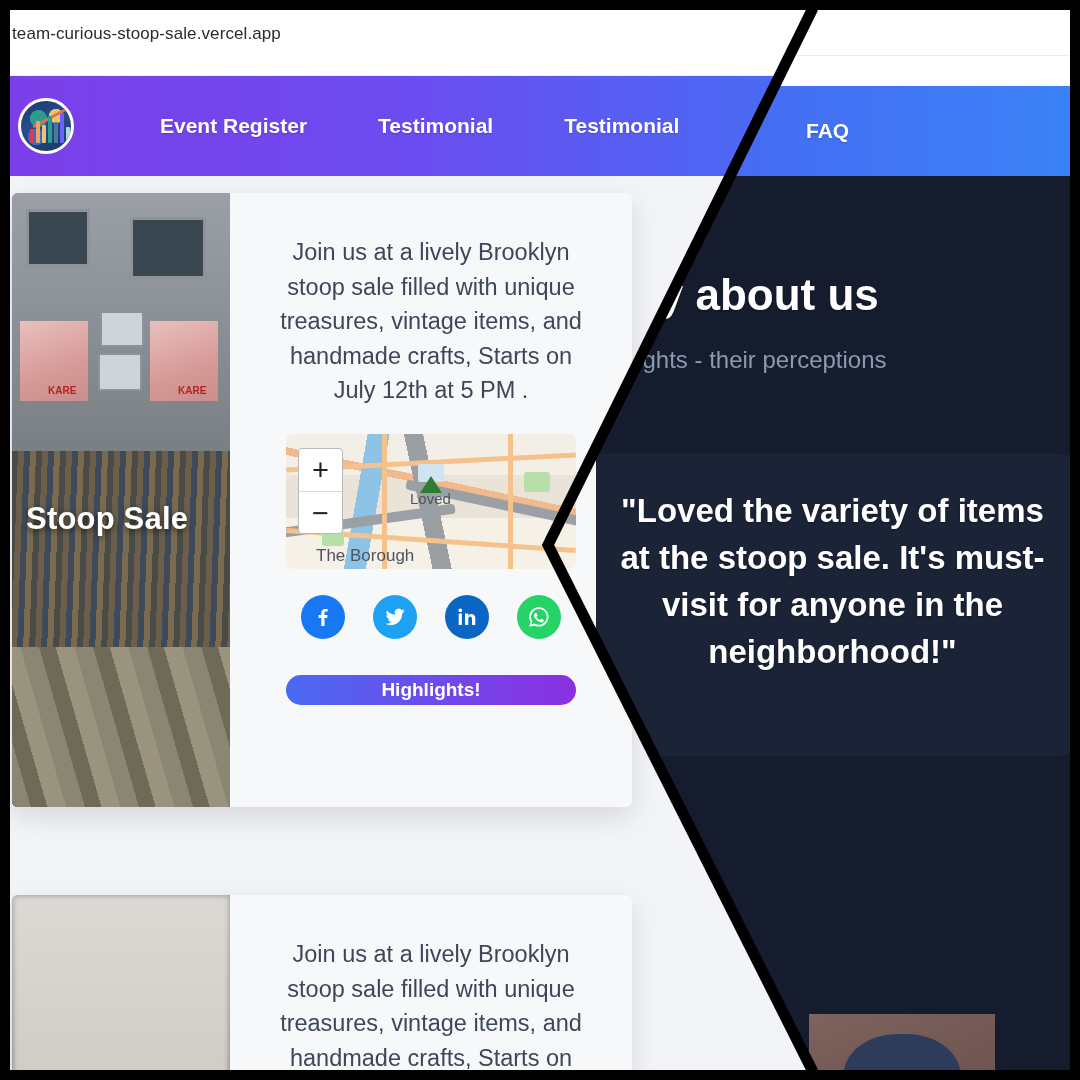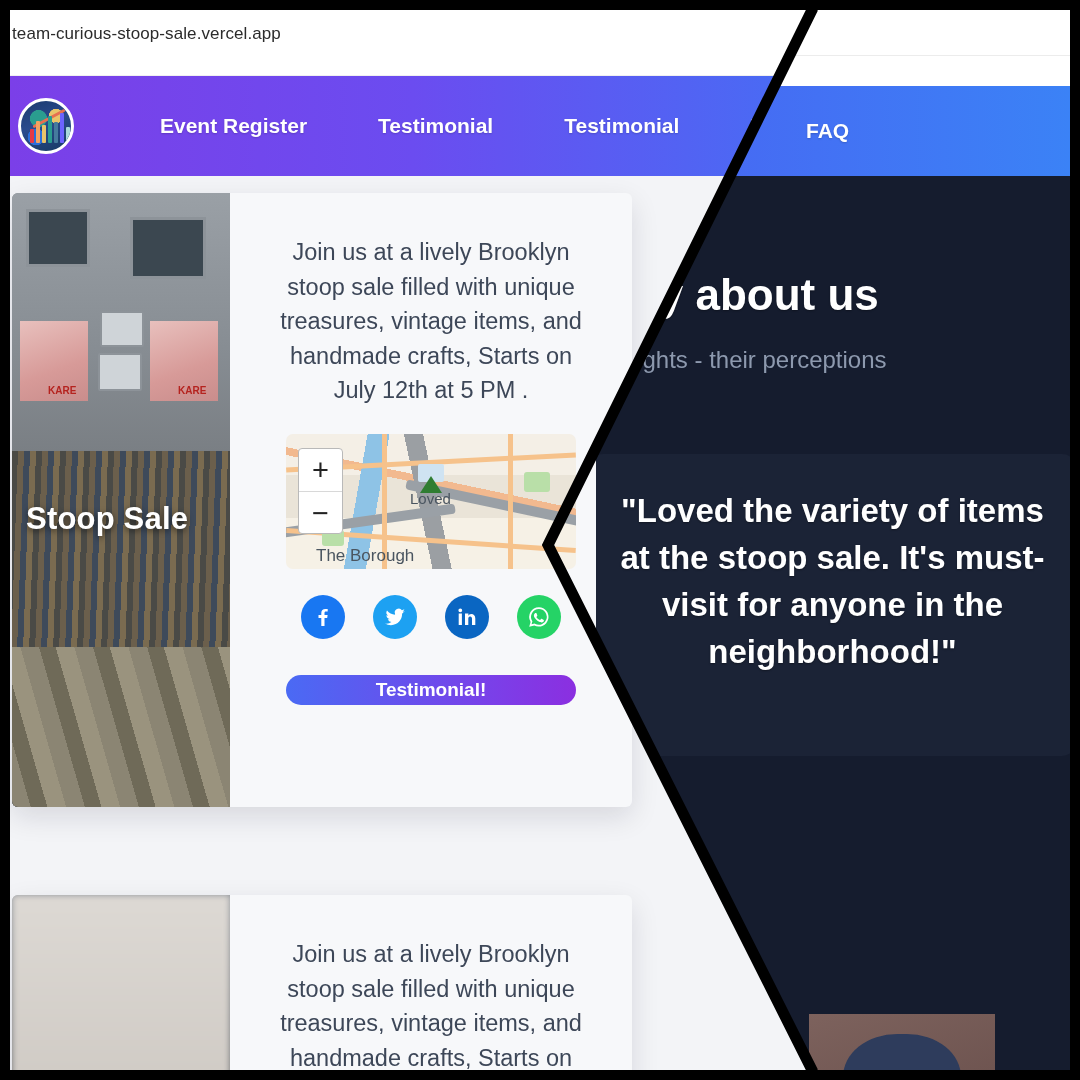--- a/index.html
+++ b/index.html
@@ -271,21 +271,21 @@
                 <path d="M6.9 8.5H3.7V20h3.2V8.5zM5.3 3.4a1.9 1.9 0 1 0 0 3.8 1.9 1.9 0 0 0 0-3.8zM20.3 13.6c0-3.1-1.7-4.6-3.9-4.6-1.8 0-2.6 1-3 1.7V8.5H10V20h3.3v-6.4c0-.3 0-.7.1-.9.3-.7.9-1.3 1.8-1.3 1.2 0 1.8.9 1.8 2.4V20h3.3v-6.4z"></path>
               </svg>
           </div>
           <div class="soc wa">
             <svg viewBox="0 0 24 24">
                 <path d="M12 2.2A9.7 9.7 0 0 0 3.6 16.9L2.2 21.8l5.1-1.3A9.7 9.7 0 1 0 12 2.2zm0 1.8a7.9 7.9 0 1 1-4.1 14.7l-.3-.2-3 .8.8-3-.2-.3A7.9 7.9 0 0 1 12 4zm-3.5 4c-.2 0-.5.1-.7.4-.3.3-.9.9-.9 2.1s.9 2.4 1 2.6c.1.2 1.7 2.7 4.2 3.7 2 .8 2.4.6 2.9.6.5-.1 1.5-.6 1.7-1.2.2-.6.2-1.1.2-1.2-.1-.1-.3-.2-.5-.3l-1.8-.9c-.2-.1-.4-.1-.6.1l-.8 1c-.1.2-.3.2-.5.1-.2-.1-1-.4-1.9-1.2-.7-.6-1.2-1.4-1.3-1.6-.1-.2 0-.4.1-.5l.4-.5c.1-.2.2-.3.3-.5.1-.2 0-.4 0-.5l-.8-1.9c-.2-.4-.4-.4-.6-.4h-.4z"></path>
               </svg>
           </div>
         </div>
 
-        <button class="cta">Testimonial!</button>
+        <button class="cta">Highlights!</button>
       </div>
     </div>
 
     <div class="event-card second">
       <div class="thumb thumb2">
         <div class="blur"></div>
       </div>
       <div class="body">
         <p class="event-desc">Join us at a lively Brooklyn stoop sale filled with unique treasures, vintage items, and handmade crafts, Starts on July 12th at 5 PM .</p>
       </div>

